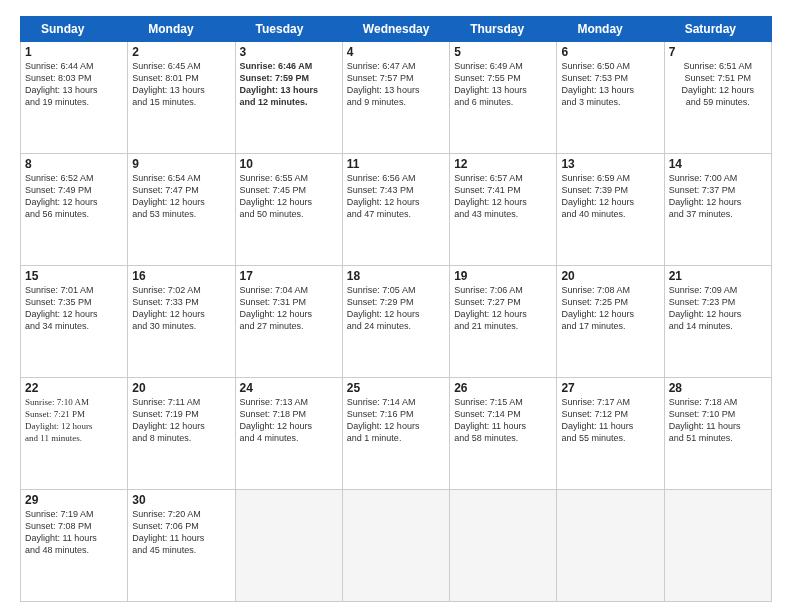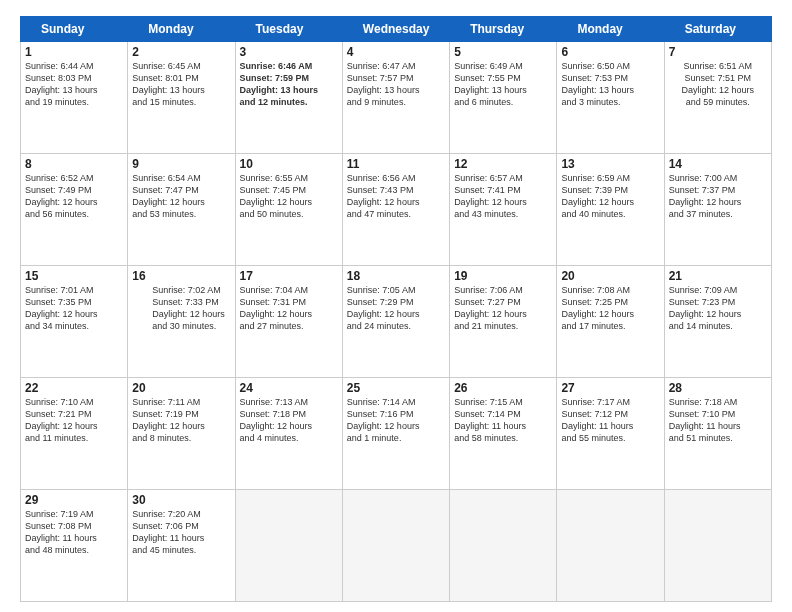--- a/index.html
+++ b/index.html
@@ -203,21 +203,21 @@
         <tr>
           <td>
             <span class="day-num">15</span>
             <div class="cell-text" style="white-space: pre-line;">Sunrise: 7:01 AM
 Sunset: 7:35 PM
 Daylight: 12 hours
 and 34 minutes.</div>
           </td>
           <td>
             <span class="day-num">16</span>
-            <div class="cell-text" style="white-space: pre-line; margin-left: 20px;">Sunrise: 7:02 AM
+            <div class="cell-text" style="white-space: pre-line;">Sunrise: 7:02 AM
 Sunset: 7:33 PM
 Daylight: 12 hours
 and 30 minutes.</div>
           </td>
           <td>
             <span class="day-num">17</span>
             <div class="cell-text" style="white-space: pre-line;">Sunrise: 7:04 AM
 Sunset: 7:31 PM
 Daylight: 12 hours
 and 27 minutes.</div>
@@ -247,21 +247,21 @@
             <span class="day-num">21</span>
             <div class="cell-text" style="white-space: pre-line;">Sunrise: 7:09 AM
 Sunset: 7:23 PM
 Daylight: 12 hours
 and 14 minutes.</div>
           </td>
         </tr>
         <tr>
           <td>
             <span class="day-num">22</span>
-            <div class="cell-text" style="white-space: pre-line;">Sunrise: 7:10 AM
+            <div class="cell-text" style="white-space: pre-line; font-family: Liberation Serif, serif;">Sunrise: 7:10 AM
 Sunset: 7:21 PM
 Daylight: 12 hours
 and 11 minutes.</div>
           </td>
           <td>
             <span class="day-num">20</span>
             <div class="cell-text" style="white-space: pre-line;">Sunrise: 7:11 AM
 Sunset: 7:19 PM
 Daylight: 12 hours
 and 8 minutes.</div>

